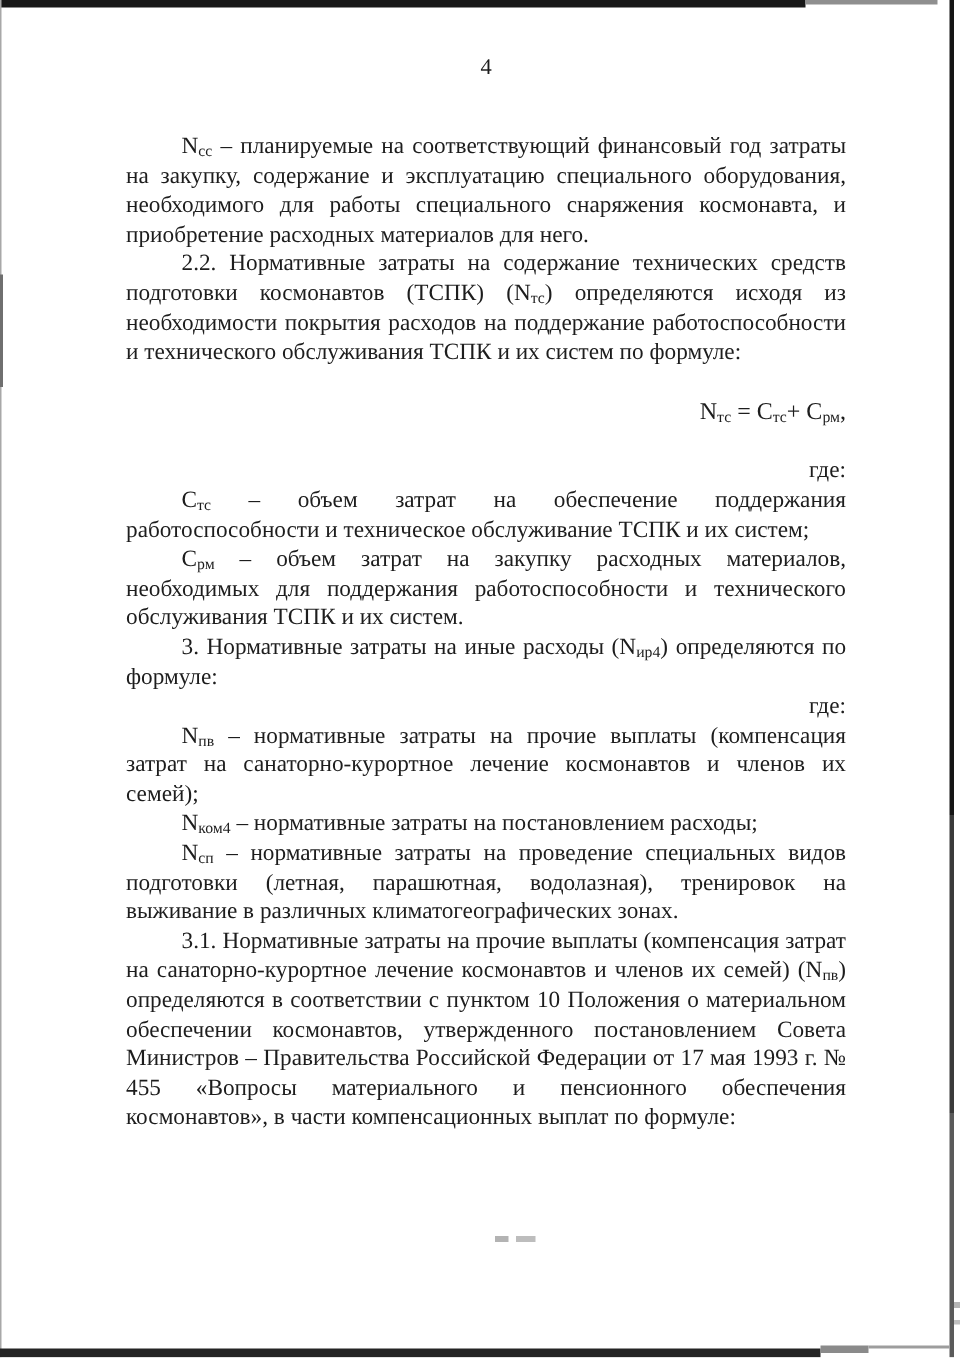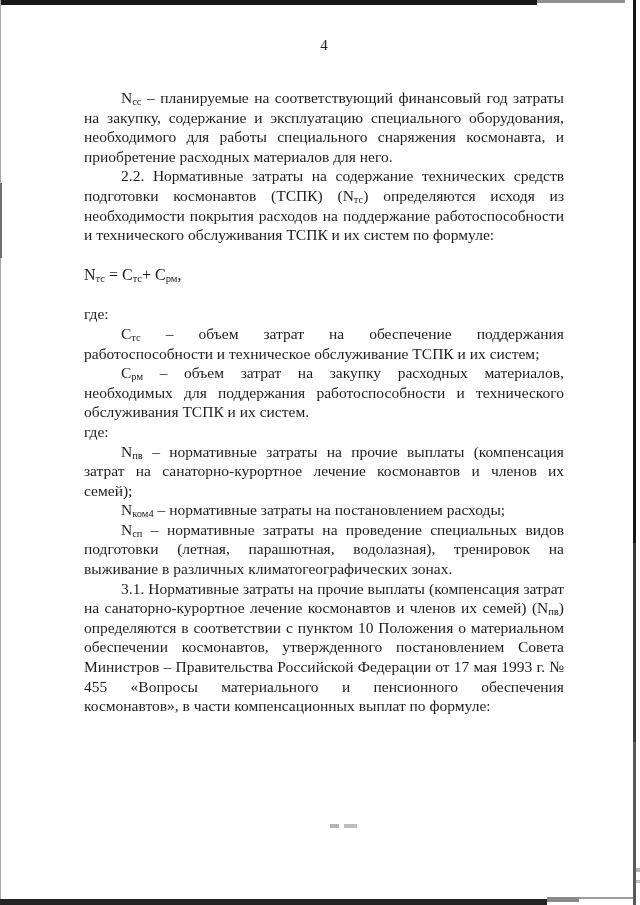--- a/index.html
+++ b/index.html
@@ -49,26 +49,26 @@
     font-size: 15.5px;
     line-height: 19.6px;
   }
   .para {
     margin: 0;
     text-align: justify;
     text-indent: 37px;
   }
   .where {
     margin: 0;
-    text-align: left;
+    text-align: right;
     text-indent: 0;
   }
   .formula {
     margin: 20px 0;
-    text-align: left;
+    text-align: right;
     text-indent: 0;
     font-size: 16px;
     white-space: nowrap;
   }
   sub {
     font-size: 10.5px;
     line-height: 0;
     vertical-align: -2px;
   }
 </style>
@@ -92,20 +92,21 @@
 
   <div class="pagenum">4</div>
 
   <div class="content">
     <p class="para"><span>N</span><sub>сс</sub><span> – планируемые на соответствующий финансовый год затраты на закупку, содержание и эксплуатацию специального оборудования, необходимого для работы специального снаряжения космонавта, и приобретение расходных материалов для него.</span></p>
     <p class="para"><span>2.2. Нормативные затраты на содержание технических средств подготовки космонавтов (ТСПК) (N</span><sub>тс</sub><span>) определяются исходя из необходимости покрытия расходов на поддержание работоспособности и технического обслуживания ТСПК и их систем по формуле:</span></p>
     <p class="formula"><span>N</span><sub>тс</sub><span> = С</span><sub>тс</sub><span>+ С</span><sub>рм</sub><span>,</span></p>
     <p class="where"><span>где:</span></p>
     <p class="para"><span>С</span><sub>тс</sub><span> – объем затрат на обеспечение поддержания работоспособности и техническое обслуживание ТСПК и их систем;</span></p>
     <p class="para"><span>С</span><sub>рм</sub><span> – объем затрат на закупку расходных материалов, необходимых для поддержания работоспособности и технического обслуживания ТСПК и их систем.</span></p>
+    <p class="para"><span>3. Нормативные затраты на иные расходы (N</span><sub>ир4</sub><span>) определяются по формуле:</span></p>
     <p class="where"><span>где:</span></p>
     <p class="para"><span>N</span><sub>пв</sub><span> – нормативные затраты на прочие выплаты (компенсация затрат на санаторно-курортное лечение космонавтов и членов их семей);</span></p>
     <p class="para"><span>N</span><sub>ком4</sub><span> –  нормативные затраты на постановлением расходы;</span></p>
     <p class="para"><span>N</span><sub>сп</sub><span> – нормативные затраты на проведение специальных видов подготовки (летная, парашютная, водолазная), тренировок на выживание в различных климатогеографических зонах.</span></p>
     <p class="para"><span>3.1. Нормативные затраты на прочие выплаты (компенсация затрат на санаторно-курортное лечение космонавтов и членов их семей) (N</span><sub>пв</sub><span>) определяются в соответствии с пунктом 10 Положения о материальном обеспечении космонавтов, утвержденного постановлением Совета Министров – Правительства Российской Федерации от 17 мая 1993 г. № 455 «Вопросы материального и пенсионного обеспечения космонавтов», в части компенсационных выплат по формуле:</span></p>
   </div>
 
 </div>
 
 </body></html>

